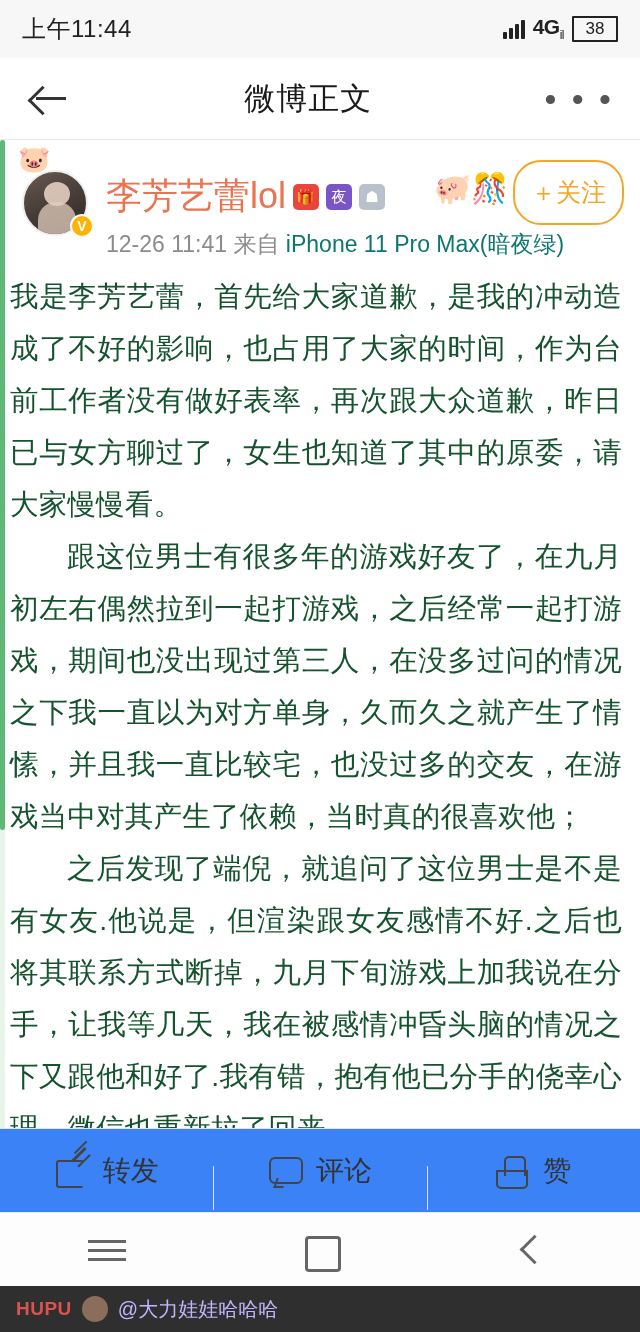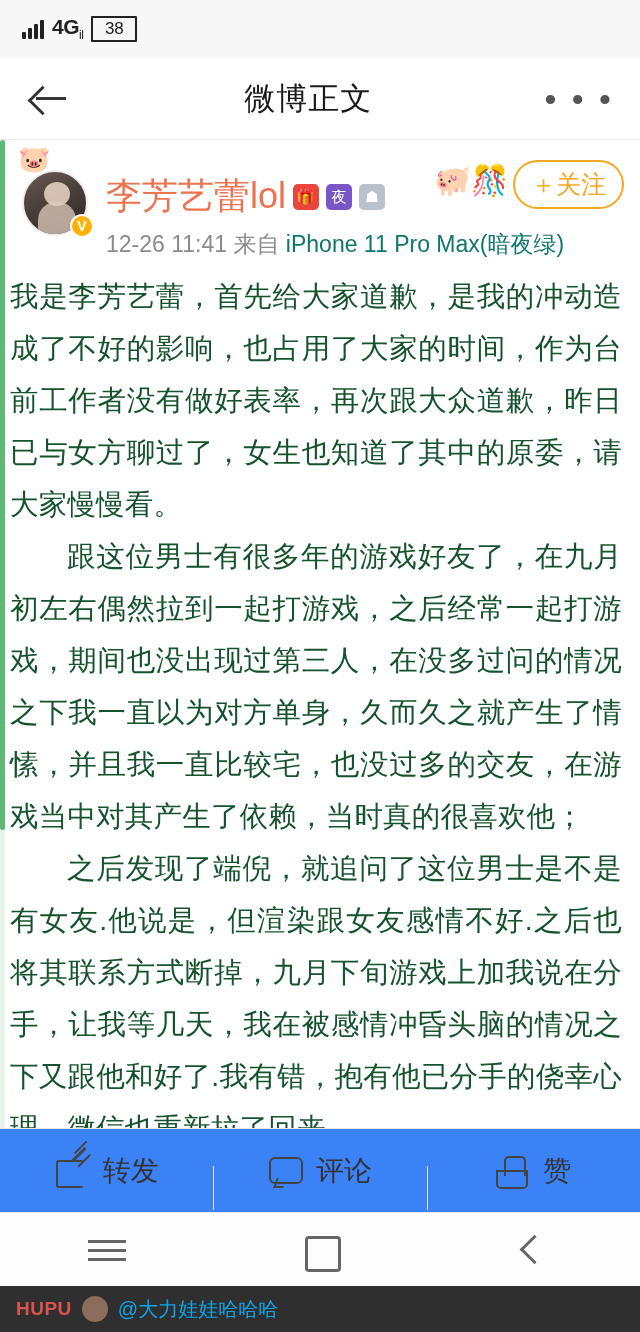--- a/index.html
+++ b/index.html
@@ -246,21 +246,21 @@
     line-height: 1;
     margin-right: 4px;
     position: relative;
     top: -4px;
   }
   .follow-btn {
     border: 2px solid #f5a623;
     color: #f5a623;
     border-radius: 28px;
     font-size: 25px;
-    padding: 6px 16px;
+    padding: 14px 16px;
     background: #fff;
     white-space: nowrap;
     cursor: pointer;
   }
 
   
   .post-body {
     padding: 4px 18px 0 10px;
     font-size: 28.5px;
     line-height: 52px;
@@ -395,30 +395,31 @@
     font-weight: bold;
     font-family: "Liberation Sans", sans-serif;
     letter-spacing: 0.5px;
   }
   .wm-avatar {
     width: 26px; height: 26px; border-radius: 50%;
     background: #8a6d5a;
     flex: 0 0 26px;
   }
   .wm-name {
-    color: #0ea5e9;
+    color: #c4b5fd;
     font-size: 20px;
   }
 </style>
 </head>
 <body>
 
 <div class="phone">
 
   <div class="statusbar">
+    <div class="status-time">上午11:44</div>
     <div class="status-right">
       <span class="sig-bars">
           <i></i>
           <i></i>
           <i></i>
           <i></i>
         </span>
       <span class="net-label"><span>4G</span><sub>il</sub></span>
       <span class="battery">38</span>
     </div>

